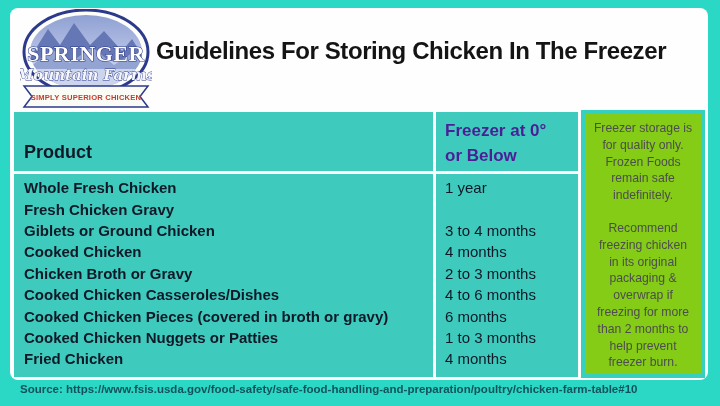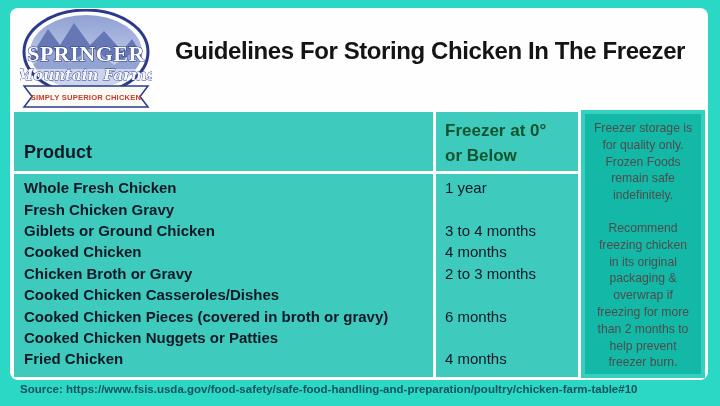--- a/index.html
+++ b/index.html
@@ -1,36 +1,36 @@
 <!DOCTYPE html>
 <html><head>
 <meta charset="utf-8">
 <style>
   html,body{margin:0;padding:0;background:#9e9e9e;}
   .canvas{position:relative;width:720px;height:406px;background:#2bd8c5;overflow:hidden;
           font-family:"Liberation Sans",sans-serif;}
   .panel{position:absolute;left:10px;top:8px;width:698px;height:372px;background:#fdfefd;border-radius:8px;}
   .logo{position:absolute;left:20px;top:9px;width:132px;height:104px;}
-  .title{position:absolute;left:156px;top:37px;width:548px;text-align:center;
+  .title{position:absolute;left:156px;top:37px;width:548px;text-align:left;
          font-weight:bold;font-size:24px;letter-spacing:-0.4px;color:#141414;}
   .table{position:absolute;left:14px;top:112px;width:564px;height:265px;background:#3ecbbe;}
   .vsep{position:absolute;left:419px;top:0;width:3px;height:100%;background:#fdfefd;}
   .hsep{position:absolute;left:0;top:59px;width:100%;height:3px;background:#fdfefd;}
   .thead{position:absolute;left:0;top:0;width:100%;height:59px;display:flex;}
   .th-product{width:419px;display:flex;align-items:flex-end;padding:0 8px 8px 10px;box-sizing:border-box;
               font-size:18px;font-weight:bold;color:#0f1826;}
   .th-freezer{margin-left:3px;flex:1;padding:6px 0 0 9px;font-size:17px;font-weight:bold;
-              line-height:25px;color:#14532d;}
+              line-height:25px;color:#4c1d95;}
   .tbody{position:absolute;left:0;top:62px;width:100%;height:239px;padding-top:3px;box-sizing:border-box;}
   .trow{display:flex;height:21.4px;align-items:center;}
   .td-product{width:419px;padding-left:10px;box-sizing:border-box;font-size:15px;font-weight:bold;color:#0f1826;
               white-space:nowrap;}
   .td-duration{margin-left:3px;flex:1;padding-left:9px;font-size:15px;font-weight:normal;color:#0f1826;
                white-space:nowrap;}
-  .sidebar{position:absolute;left:581px;top:110px;width:124px;height:268px;background:#14b8a6;
+  .sidebar{position:absolute;left:581px;top:110px;width:124px;height:268px;background:#84cc16;
            border:4px solid #36d0c1;box-sizing:border-box;padding:6px 2px;text-align:center;
            color:#4d4d4d;font-size:12.2px;line-height:16.8px;}
   .note{white-space:pre-line;}
   .note + .note{margin-top:16px;}
   .source{position:absolute;left:20px;top:383px;font-size:11.5px;font-weight:bold;color:#12525c;}
 </style>
 </head>
 <body>
 
 <div class="canvas">
@@ -87,27 +87,29 @@
       <div class="trow">
         <div class="td-product">Cooked Chicken</div>
         <div class="td-duration">4 months</div>
       </div>
       <div class="trow">
         <div class="td-product">Chicken Broth or Gravy</div>
         <div class="td-duration">2 to 3 months</div>
       </div>
       <div class="trow">
         <div class="td-product">Cooked Chicken Casseroles/Dishes</div>
+        <div class="td-duration">4 to 6 months</div>
       </div>
       <div class="trow">
         <div class="td-product">Cooked Chicken Pieces (covered in broth or gravy)</div>
         <div class="td-duration">6 months</div>
       </div>
       <div class="trow">
         <div class="td-product">Cooked Chicken Nuggets or Patties</div>
+        <div class="td-duration">1 to 3 months</div>
       </div>
       <div class="trow">
         <div class="td-product">Fried Chicken</div>
         <div class="td-duration">4 months</div>
       </div>
     </div>
   </div>
 
   <div class="sidebar">
     <div class="note">Freezer storage is

